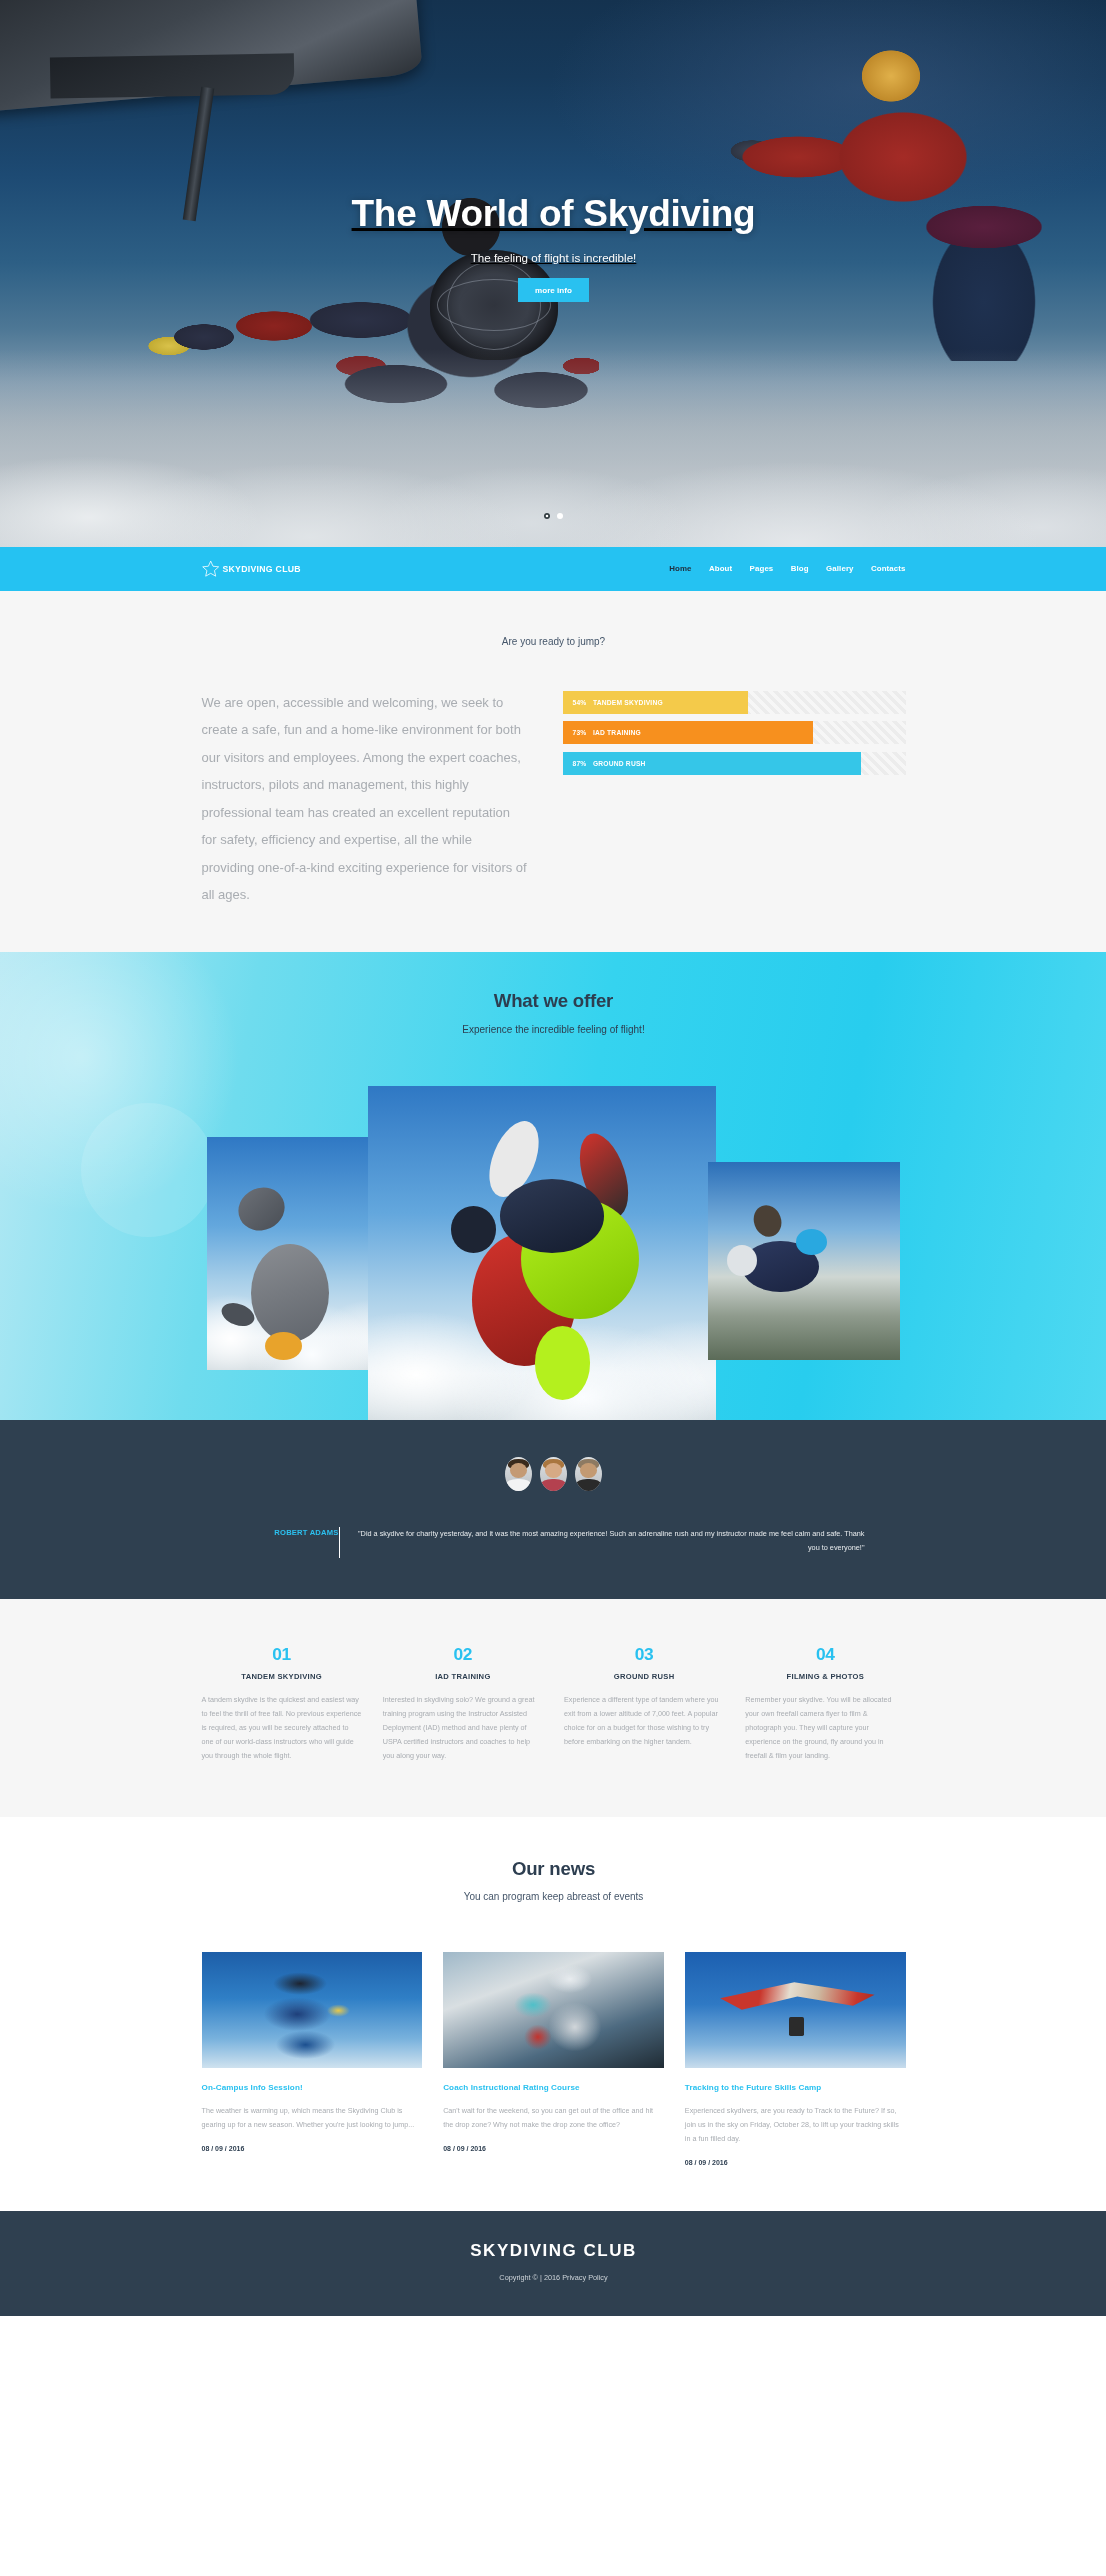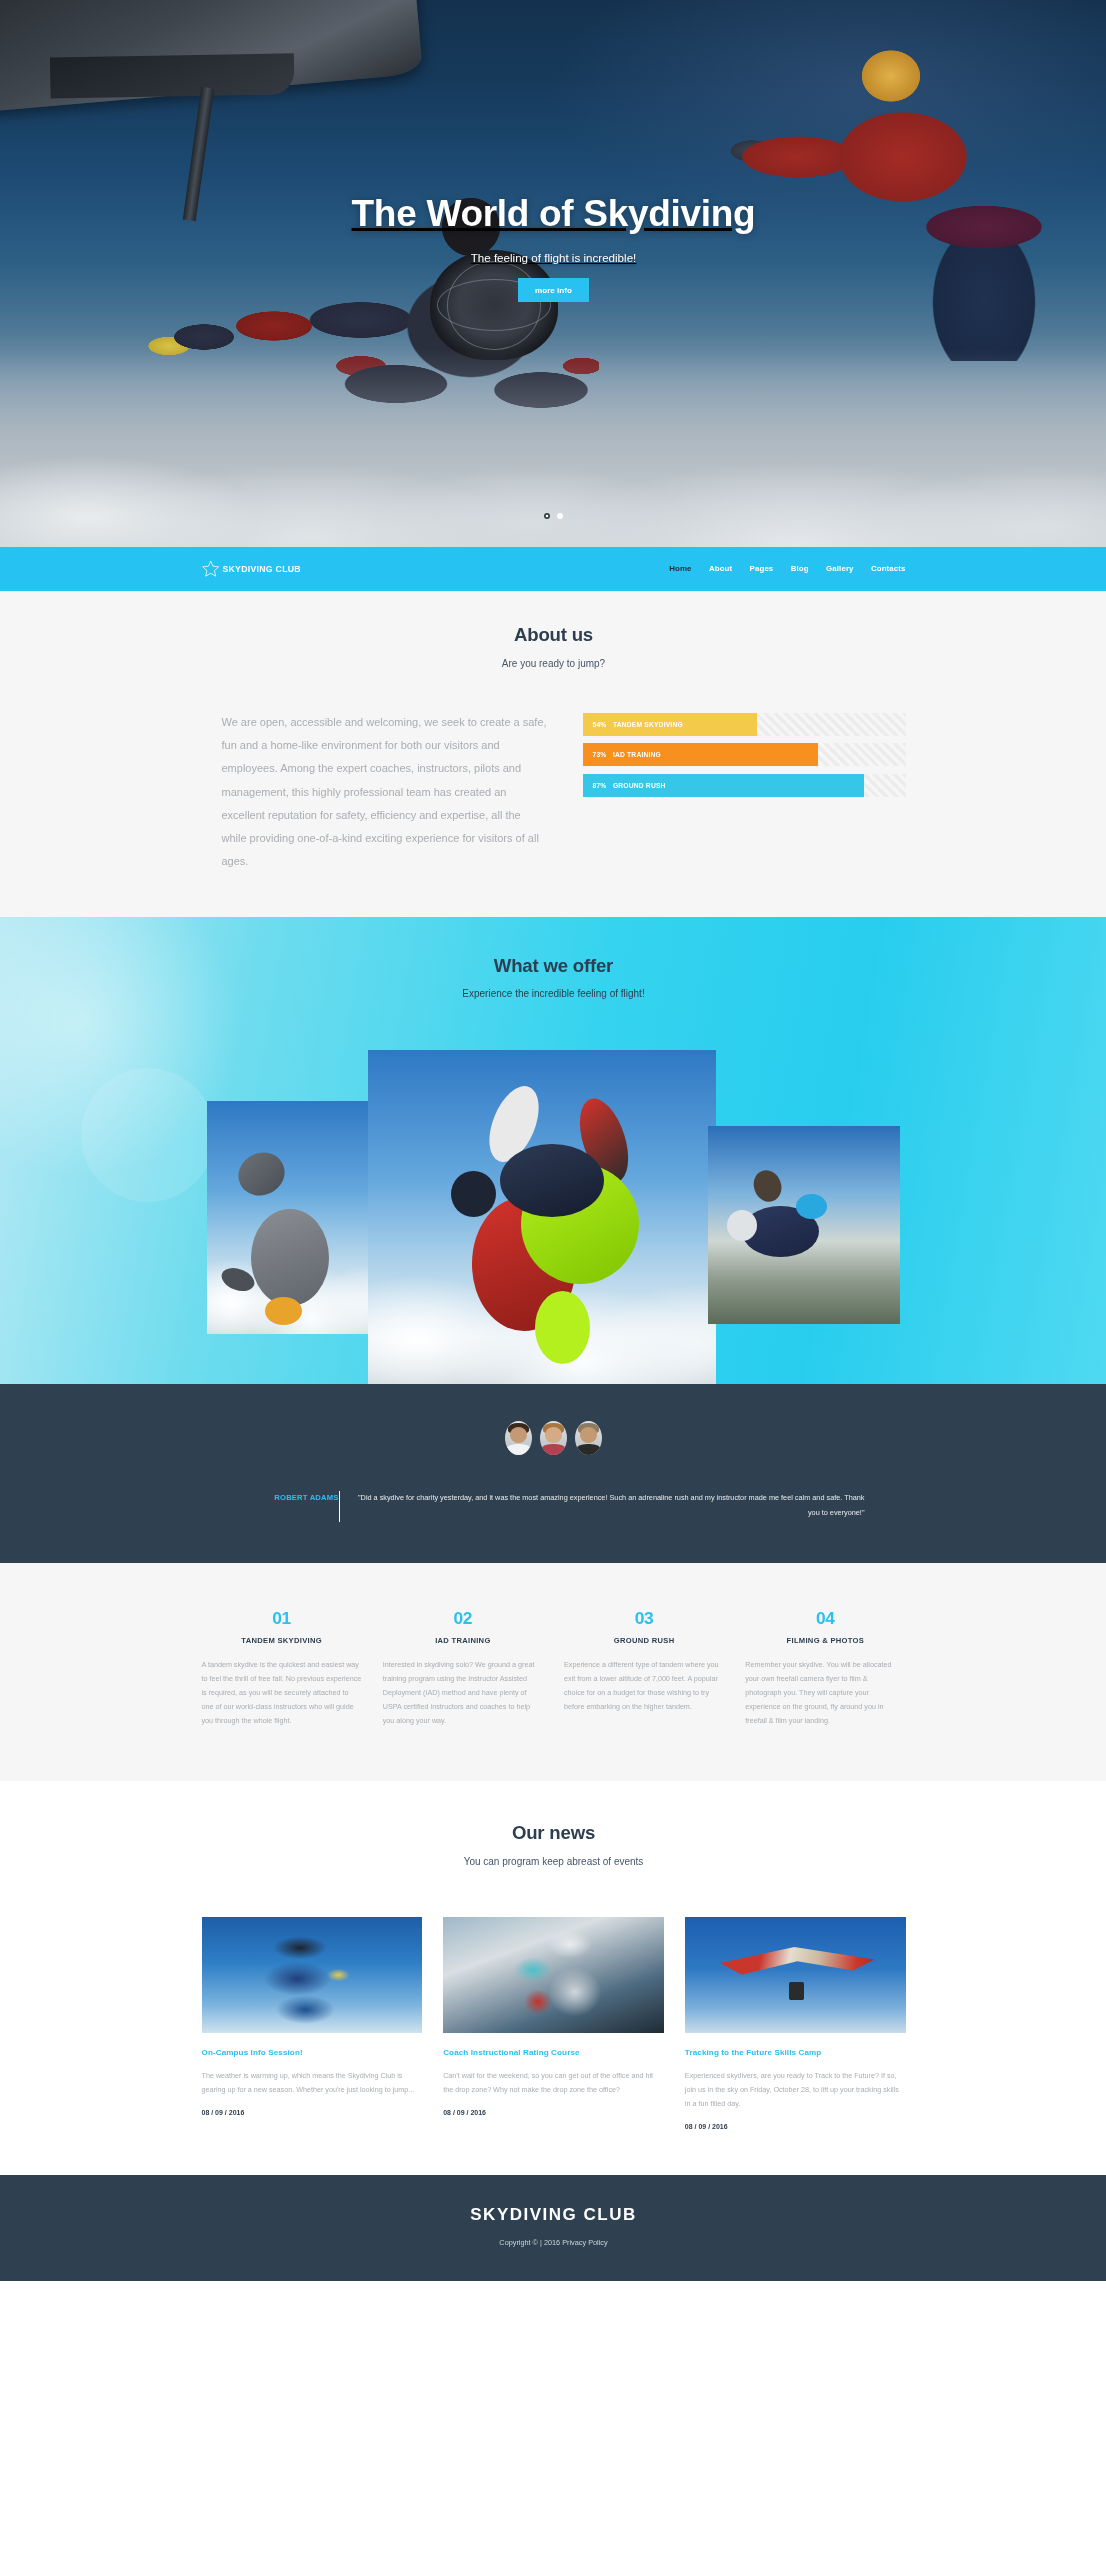--- a/index.html
+++ b/index.html
@@ -171,21 +171,21 @@
   .sec-title {
     text-align: center; color: #2d3e50;
     font-size: 18.6px; font-weight: 700; letter-spacing: -0.2px;
   }
   .sec-sub {
     text-align: center; color: #45566a;
     font-size: 10px; font-weight: 400; margin-top: 11.6px;
   }
   .about-grid { display: flex; gap: 35px; margin-top: 42px; }
   .about-text {
-    width: 326px; color: #a9adb2; font-size: 11px; line-height: 2.12; margin-left: 20px;
+    width: 326px; color: #a9adb2; font-size: 13px; line-height: 2.12;
   }
   .bars { flex: 1; padding-top: 2.3px; }
   .bar-track {
     position: relative; height: 23px; margin-bottom: 7.6px;
     background: #ececec;
     background-image: repeating-linear-gradient(45deg,
       rgba(255,255,255,.55) 0 3.5px, rgba(0,0,0,0) 3.5px 7px);
   }
   .bar-fill {
     position: absolute; left: 0; top: 0; bottom: 0;
@@ -416,21 +416,20 @@
         <a class="nav-link">Pages</a>
         <a class="nav-link">Blog</a>
         <a class="nav-link">Gallery</a>
         <a class="nav-link">Contacts</a>
       </div>
     </div>
   </nav>
 
   <section class="about">
     <div class="wrap">
-      <h2 class="sec-title">About us</h2>
       <p class="sec-sub">Are you ready to jump?</p>
       <div class="about-grid">
         <p class="about-text">We are open, accessible and welcoming, we seek to create a safe, fun and a home-like environment for both our visitors and employees. Among the expert coaches, instructors, pilots and management, this highly professional team has created an excellent reputation for safety, efficiency and expertise, all the while providing one-of-a-kind exciting experience for visitors of all ages.</p>
         <div class="bars">
           <div class="bar-track">
             <div class="bar-fill" id="fill0" style="width: 54%; background: rgb(244, 202, 74);">
               <span>54%</span>
               <span>TANDEM SKYDIVING</span>
             </div>
           </div>

